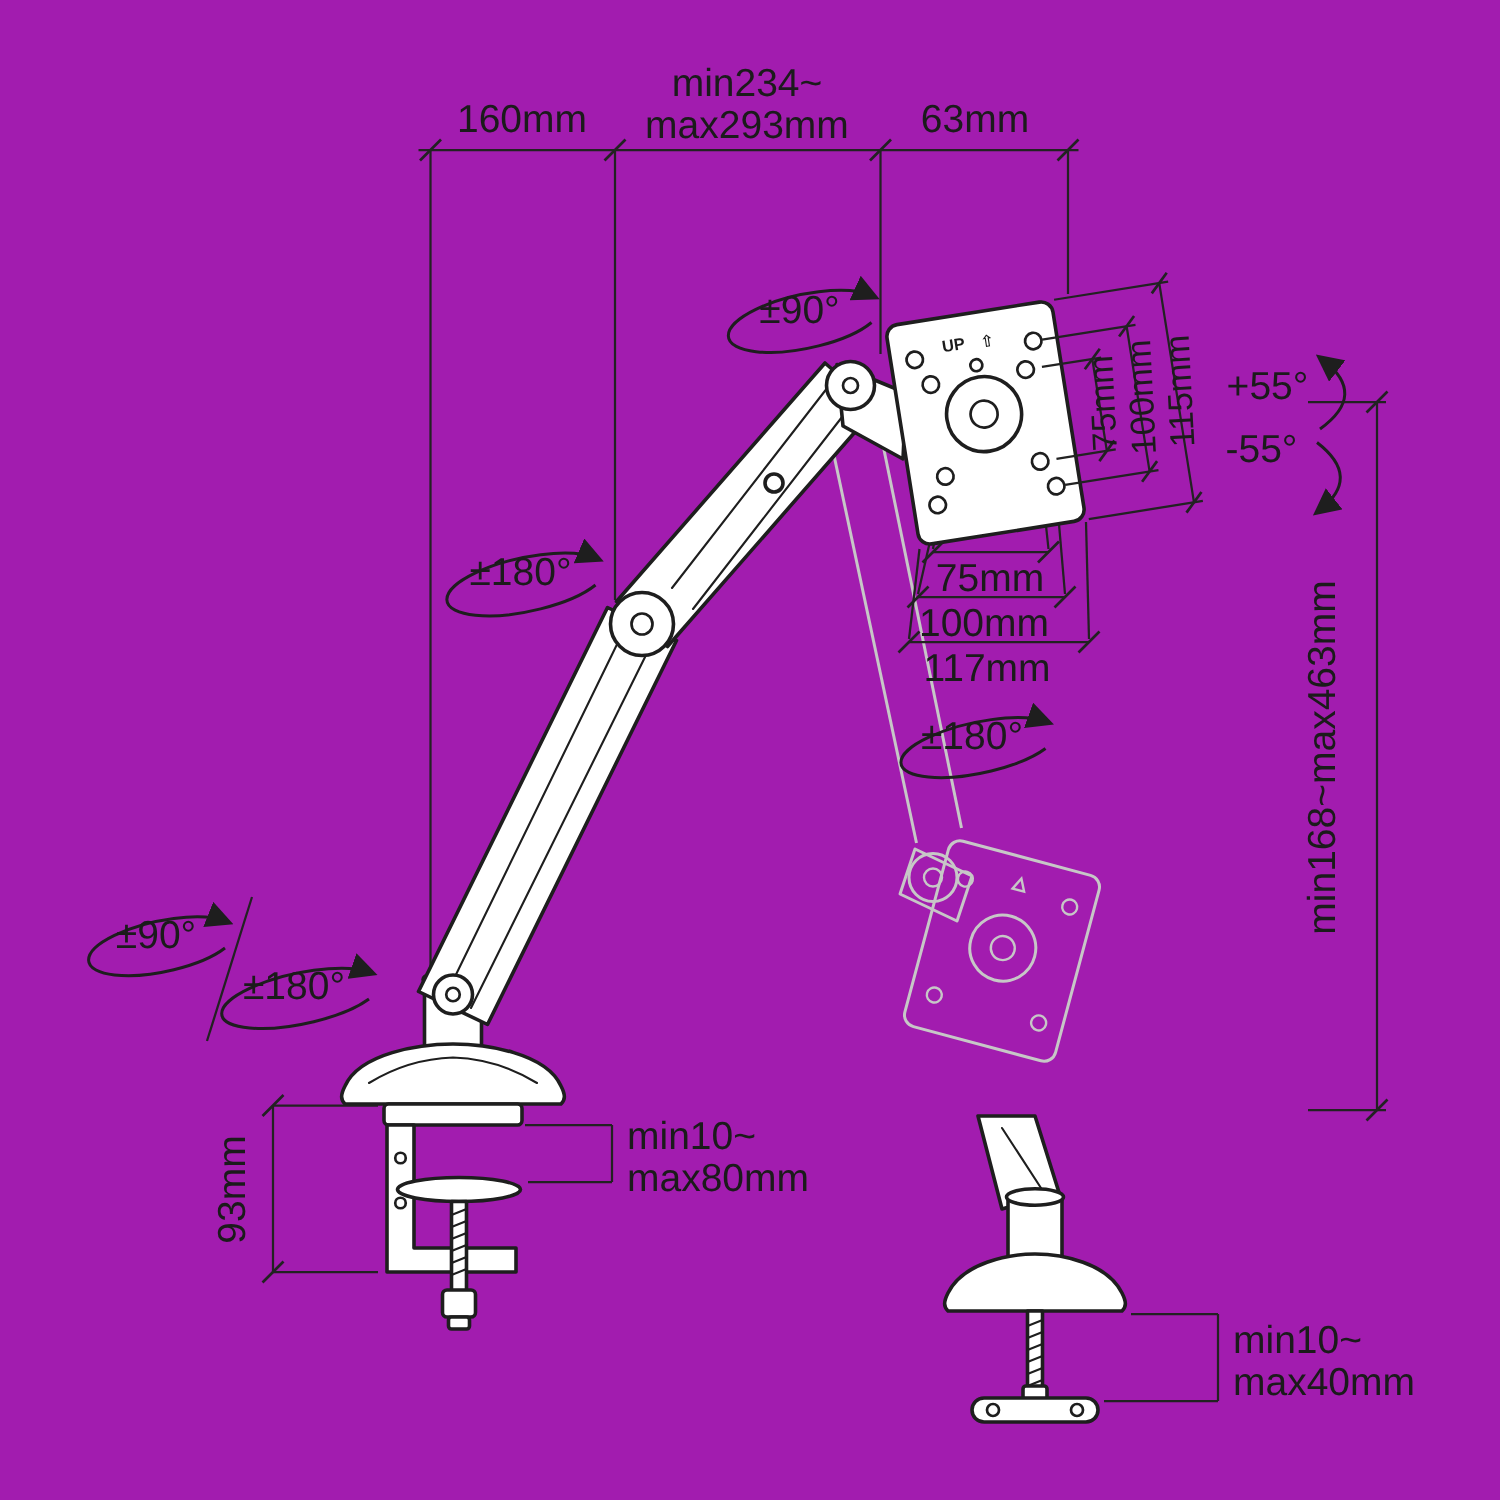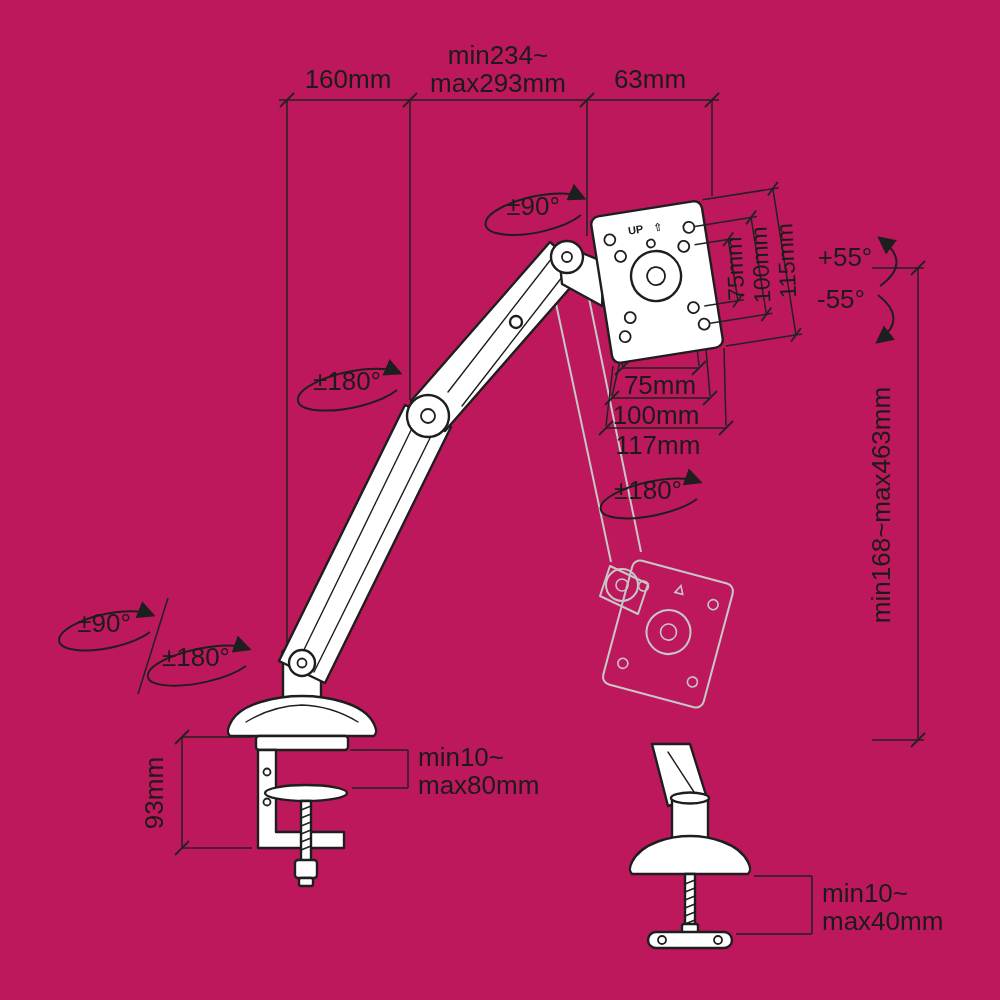--- a/index.html
+++ b/index.html
@@ -1,16 +1,16 @@
 <!DOCTYPE html>
 <html><head>
 <meta charset="utf-8">
 <style>
   html,body{margin:0;padding:0;background:#ffffff;}
-  .stage{position:relative;width:1000px;height:1000px;background:#be185d;overflow:hidden;}
+  .stage{position:relative;width:1000px;height:1000px;background:#a21caf;overflow:hidden;}
   svg{display:block;}
   .outline{fill:#ffffff;stroke:#1e1e1e;stroke-width:2.4;stroke-linejoin:round;stroke-linecap:round;}
   .detail{fill:none;stroke:#1e1e1e;stroke-width:1.4;stroke-linecap:round;}
   .dim{fill:none;stroke:#222222;stroke-width:1.5;}
   .tick{stroke:#222222;stroke-width:1.8;}
   .hole{fill:#ffffff;stroke:#1e1e1e;stroke-width:1.8;}
   .ghost{fill:none;stroke:#c7c7c7;stroke-width:2;stroke-linejoin:round;}
   .ghosthole{fill:none;stroke:#c7c7c7;stroke-width:1.6;}
   .arc{fill:none;stroke:#1e1e1e;stroke-width:2;}
   text{font-family:"Liberation Sans","DejaVu Sans",sans-serif;fill:#1b1b1b;}

